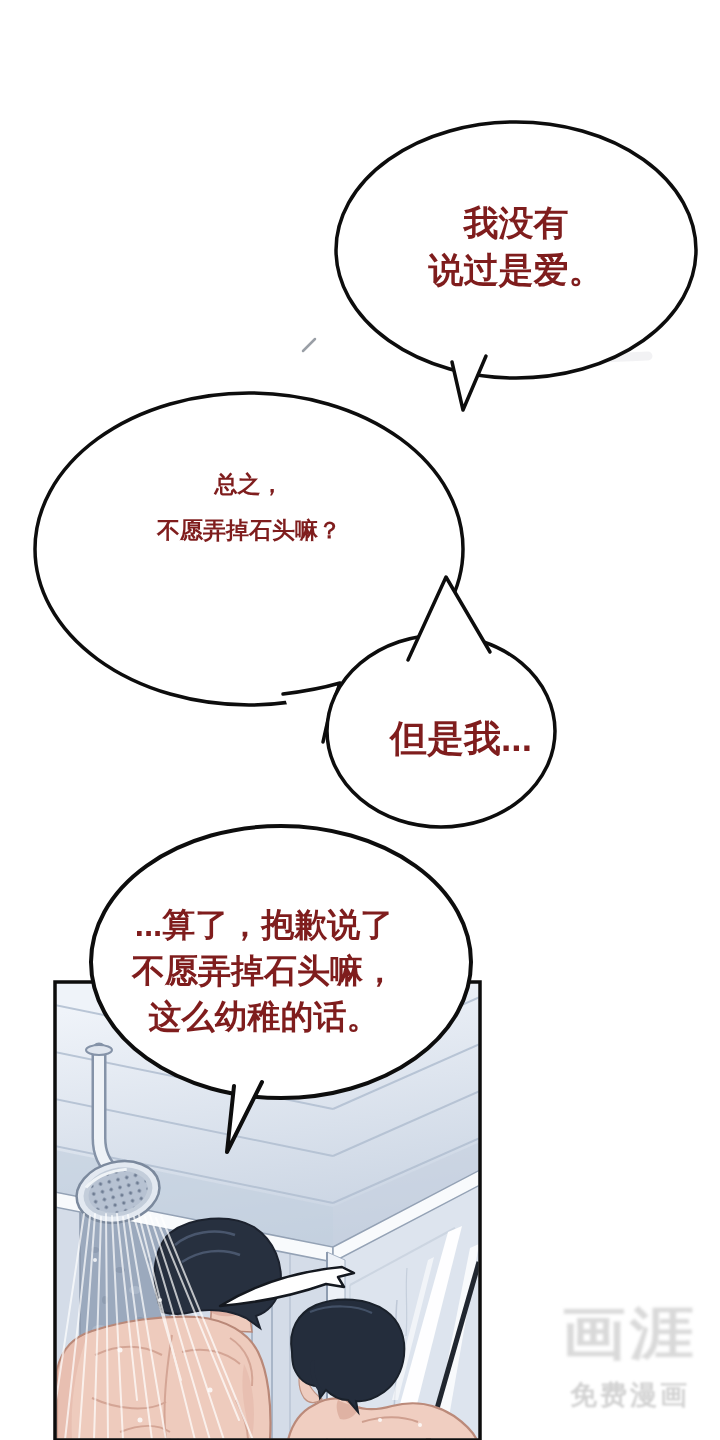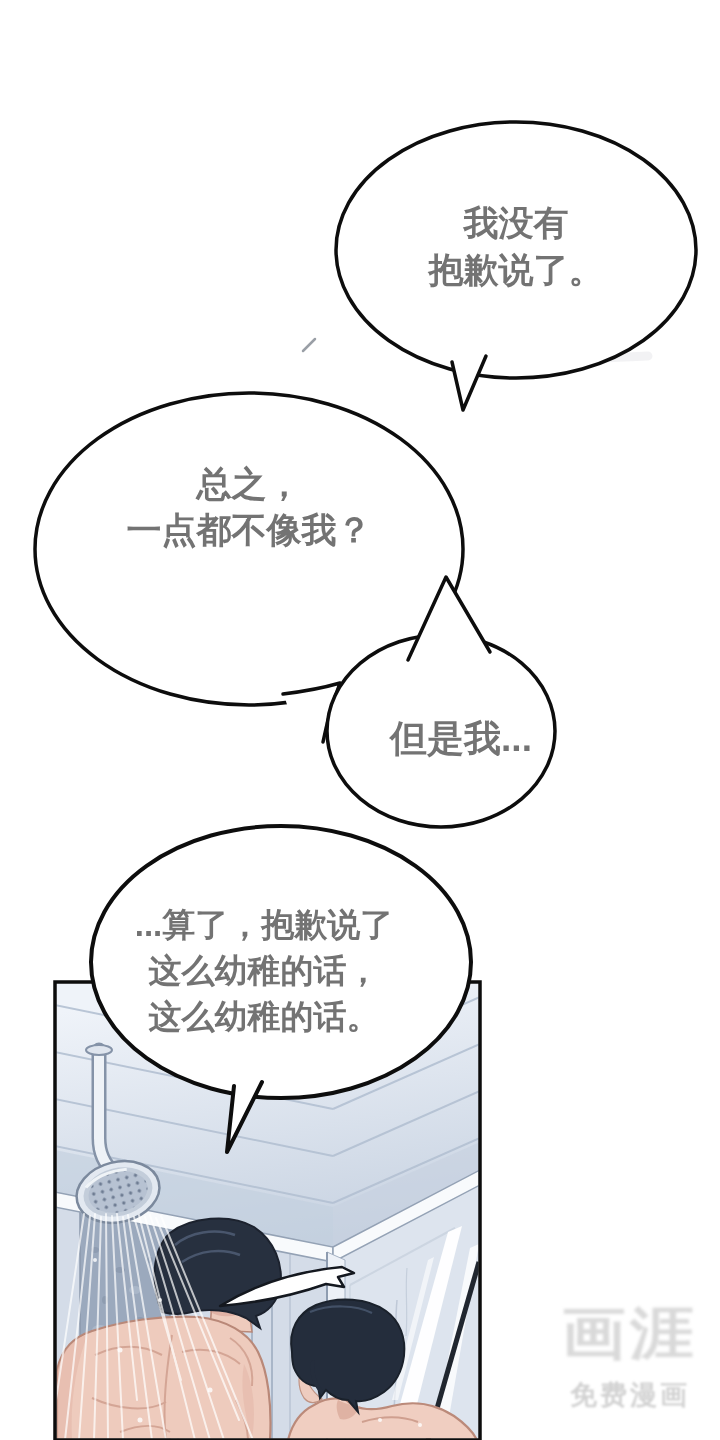--- a/index.html
+++ b/index.html
@@ -1,22 +1,22 @@
 <!DOCTYPE html>
 <html lang="zh"><head>
 <meta charset="utf-8">
 <style>
   html,body{margin:0;padding:0;background:#ffffff;}
   .stage{position:relative;width:720px;height:1440px;background:#ffffff;overflow:hidden;
          font-family:"Liberation Sans","DejaVu Sans",sans-serif;}
   .art{position:absolute;left:0;top:0;}
-  .btxt{position:absolute;font-weight:700;color:#737373;text-align:center;}
+  .btxt{position:absolute;font-weight:700;color:#7f1d1d;text-align:center;}
   .btxt div{white-space:nowrap;}
   #t1{left:346px;top:199px;width:340px;font-size:35px;line-height:47px;}
-  #t2{left:37px;top:461px;width:424px;font-size:35px;line-height:46px;}
+  #t2{left:37px;top:461px;width:424px;font-size:23px;line-height:46px;}
   #t3{left:345px;top:717px;width:232px;font-size:37px;line-height:44px;}
   #t4{left:74px;top:902px;width:380px;font-size:33px;line-height:46px;}
   .wm{position:absolute;left:544px;top:1296px;width:172px;text-align:center;}
   .wm-logo{font-size:57px;font-weight:900;color:#d9d9d9;letter-spacing:4px;
            filter:blur(1.6px);transform:scaleX(1.12);transform-origin:center;}
   .wm-tag{font-size:27px;font-weight:700;color:#d2d2d2;letter-spacing:3px;
           filter:blur(1px);margin-top:4px;}
 </style>
 </head>
 <body>
@@ -211,32 +211,32 @@
       </g>
       <g>
         <ellipse cx="281" cy="962" rx="190" ry="136" stroke-width="4"></ellipse>
         <path d="M234,1086 L227,1152 L262,1082" stroke-width="4"></path>
       </g>
     </g>
   </svg>
 
   <div class="btxt" id="t1">
     <div>我没有</div>
-    <div>抱歉说了。</div>
+    <div>说过是爱。</div>
   </div>
   <div class="btxt" id="t2">
     <div>总之，</div>
-    <div>一点都不像我？</div>
+    <div>不愿弄掉石头嘛？</div>
   </div>
   <div class="btxt" id="t3">
     <div>但是我...</div>
   </div>
   <div class="btxt" id="t4">
     <div>...算了，抱歉说了</div>
-    <div>这么幼稚的话，</div>
+    <div>不愿弄掉石头嘛，</div>
     <div>这么幼稚的话。</div>
   </div>
 
   <div class="wm">
     <div class="wm-logo">画涯</div>
     <div class="wm-tag">免费漫画</div>
   </div>
 
 </div>
 

